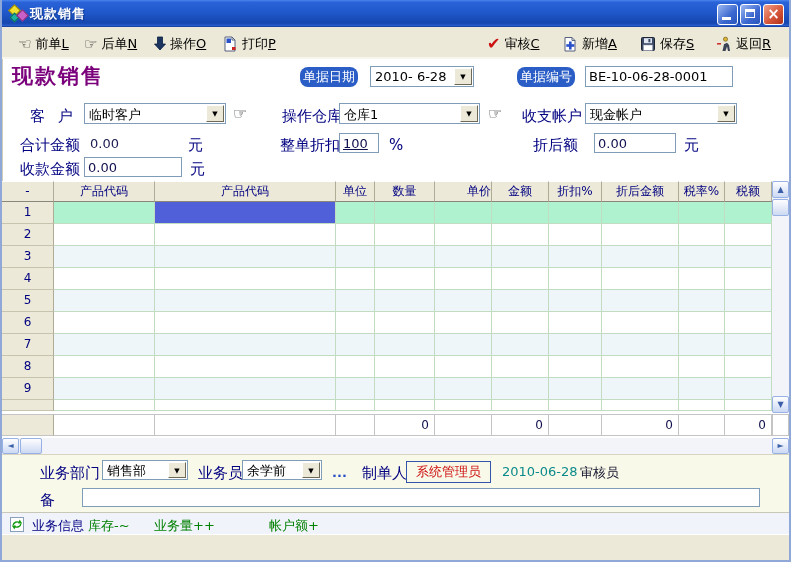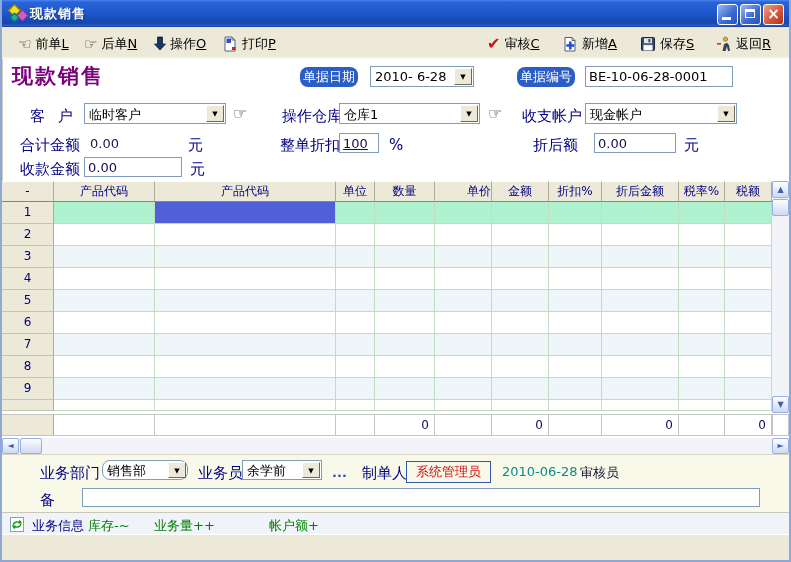--- a/index.html
+++ b/index.html
@@ -399,21 +399,21 @@
     </div>
     <div class="hscroll">
       <span class="sbtn" style="left:0;top:0;width:17px;height:16px;line-height:14px;"><span>◄</span></span>
       <span class="sthumb" style="left:18px;top:0;width:22px;height:16px;"></span>
       <span class="sbtn" style="left:770px;top:0;width:17px;height:16px;line-height:14px;"><span>►</span></span>
     </div>
   </div>
 
   <div class="bpanel">
     <span class="nlbl" style="left:38px;top:9px;">业务部门</span>
-    <div class="combo" style="left:100px;top:5px;width:86px;height:20px;border-radius:8px;">
+    <div class="combo" style="left:100px;top:5px;width:86px;height:20px;">
       <span class="ctext" style="top:1px;">销售部</span>
       <span class="cbtn">▼</span>
     </div>
     <span class="nlbl" style="left:196px;top:9px;">业务员</span>
     <div class="combo" style="left:240px;top:5px;width:80px;height:20px;">
       <span class="ctext" style="top:1px;">余学前</span>
       <span class="cbtn">▼</span>
     </div>
     <span class="more" style="left:330px;top:10px;">...</span>
     <span class="nlbl" style="left:360px;top:9px;">制单人</span>

